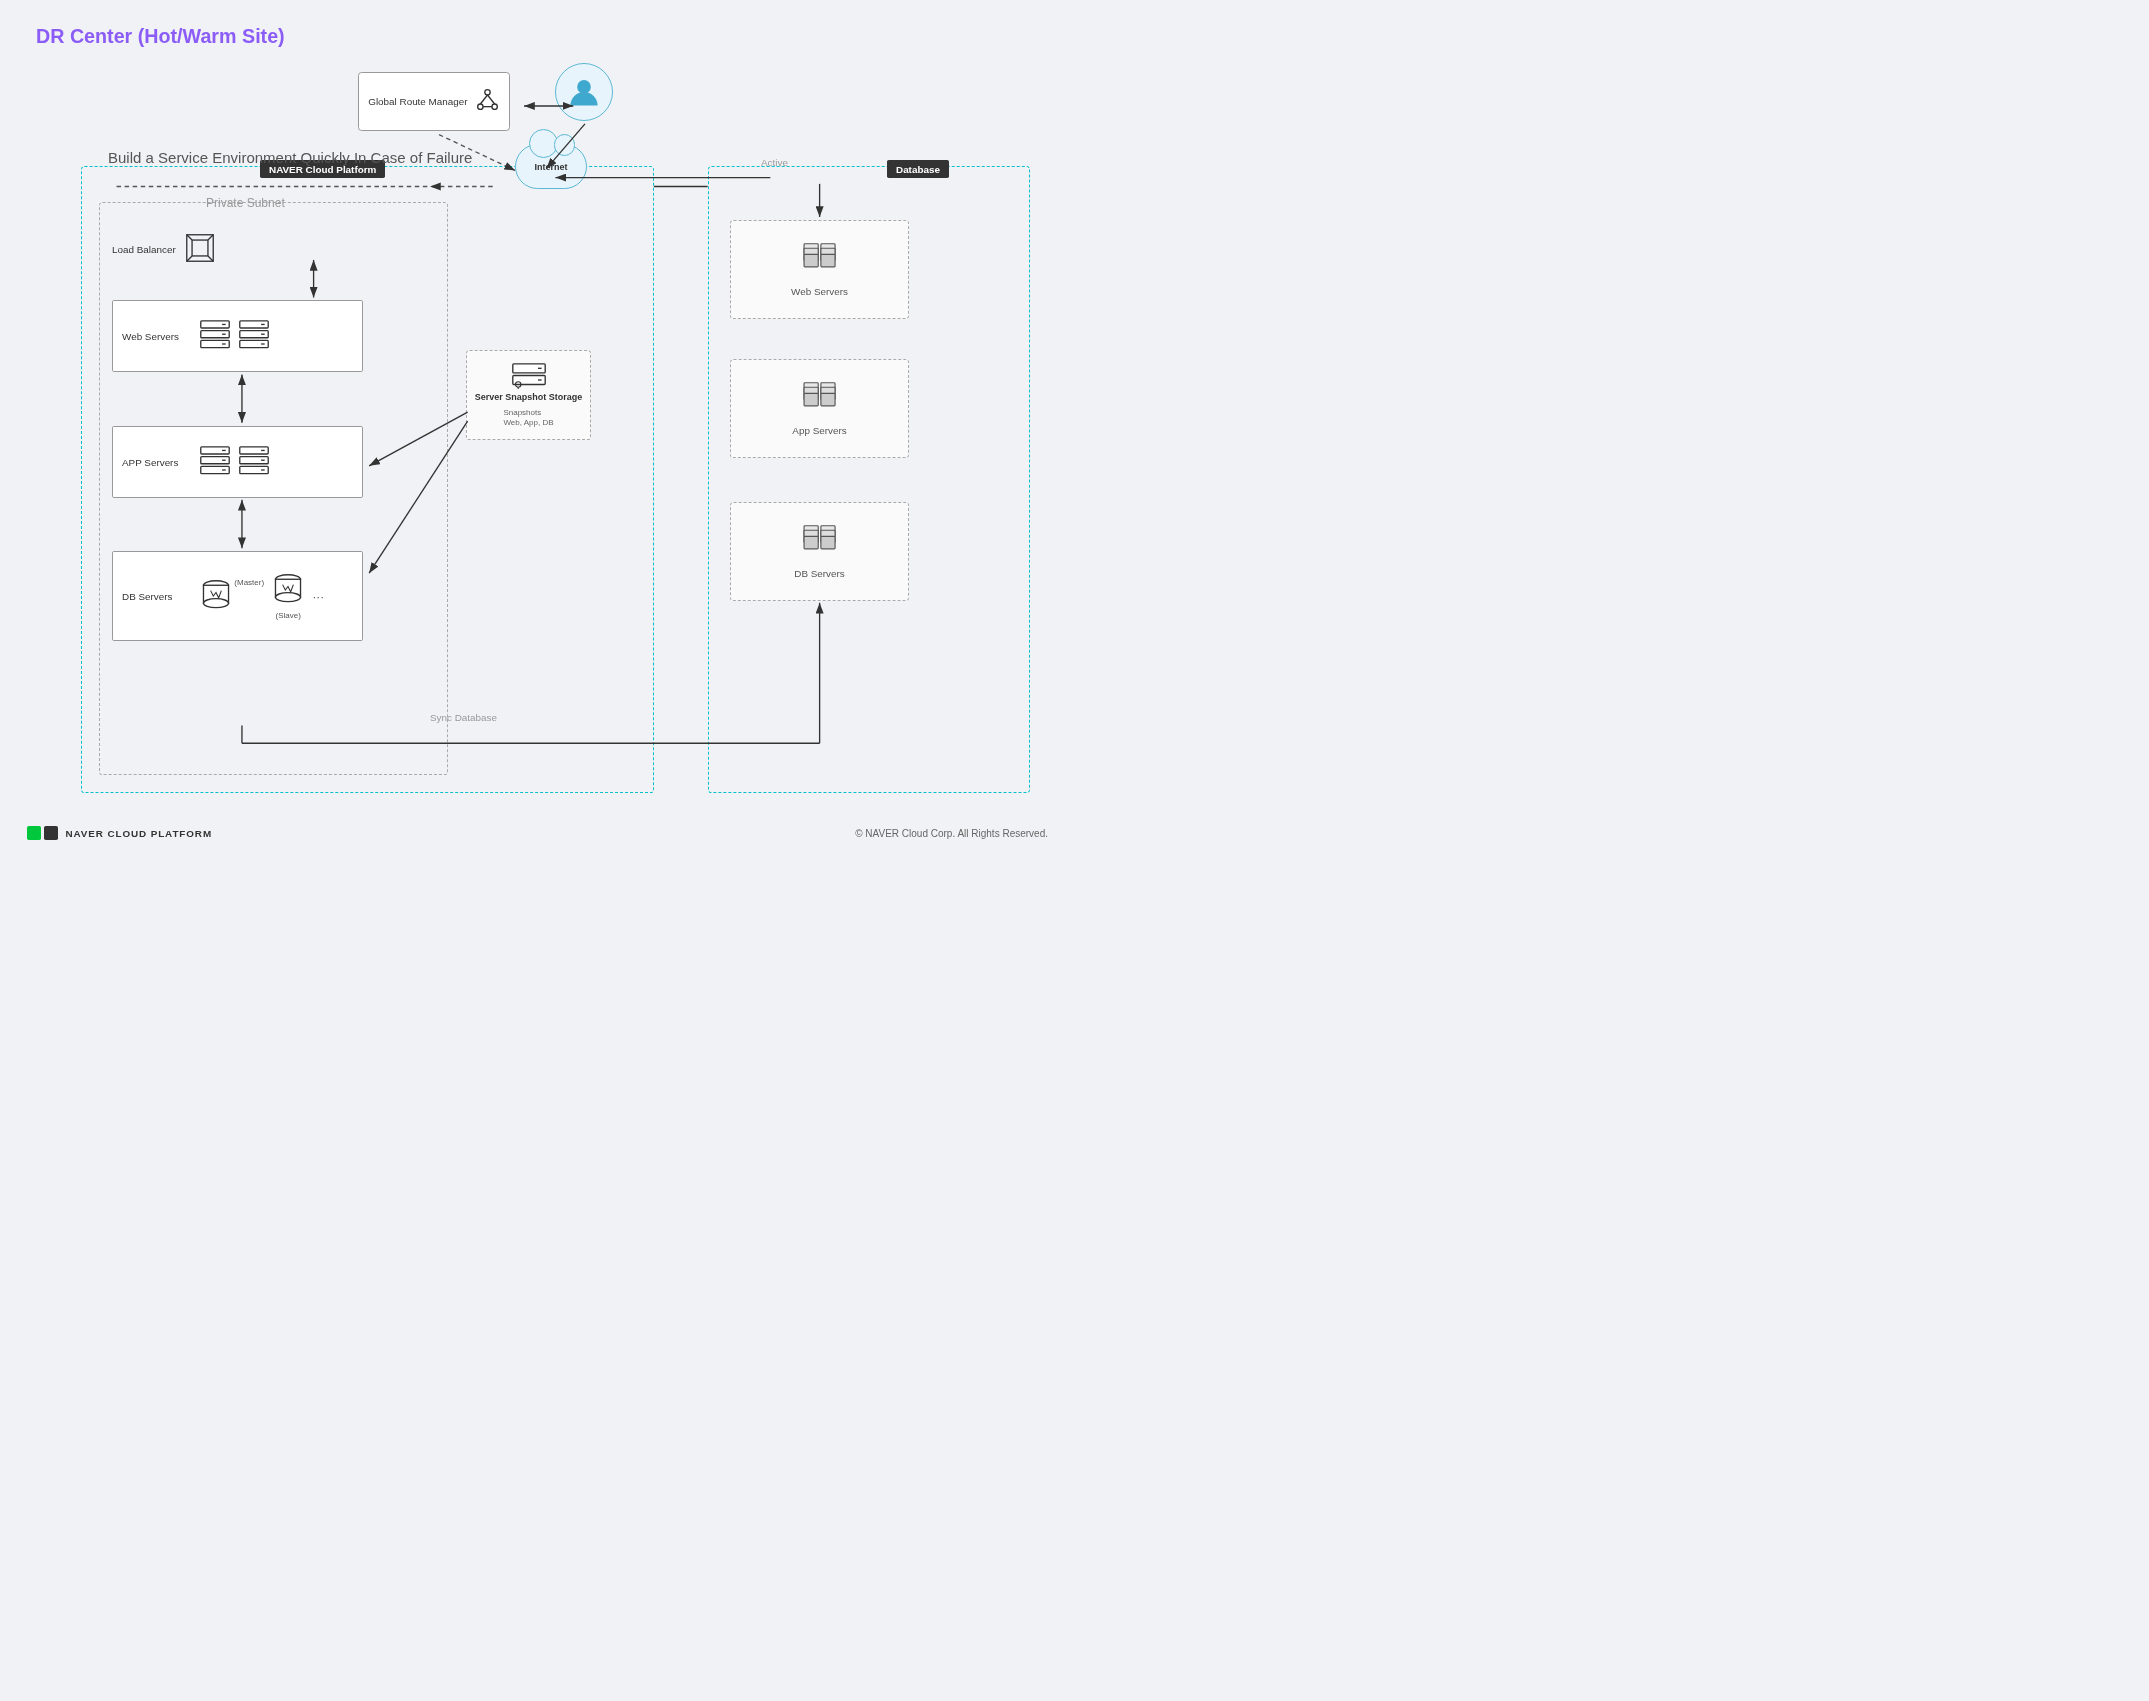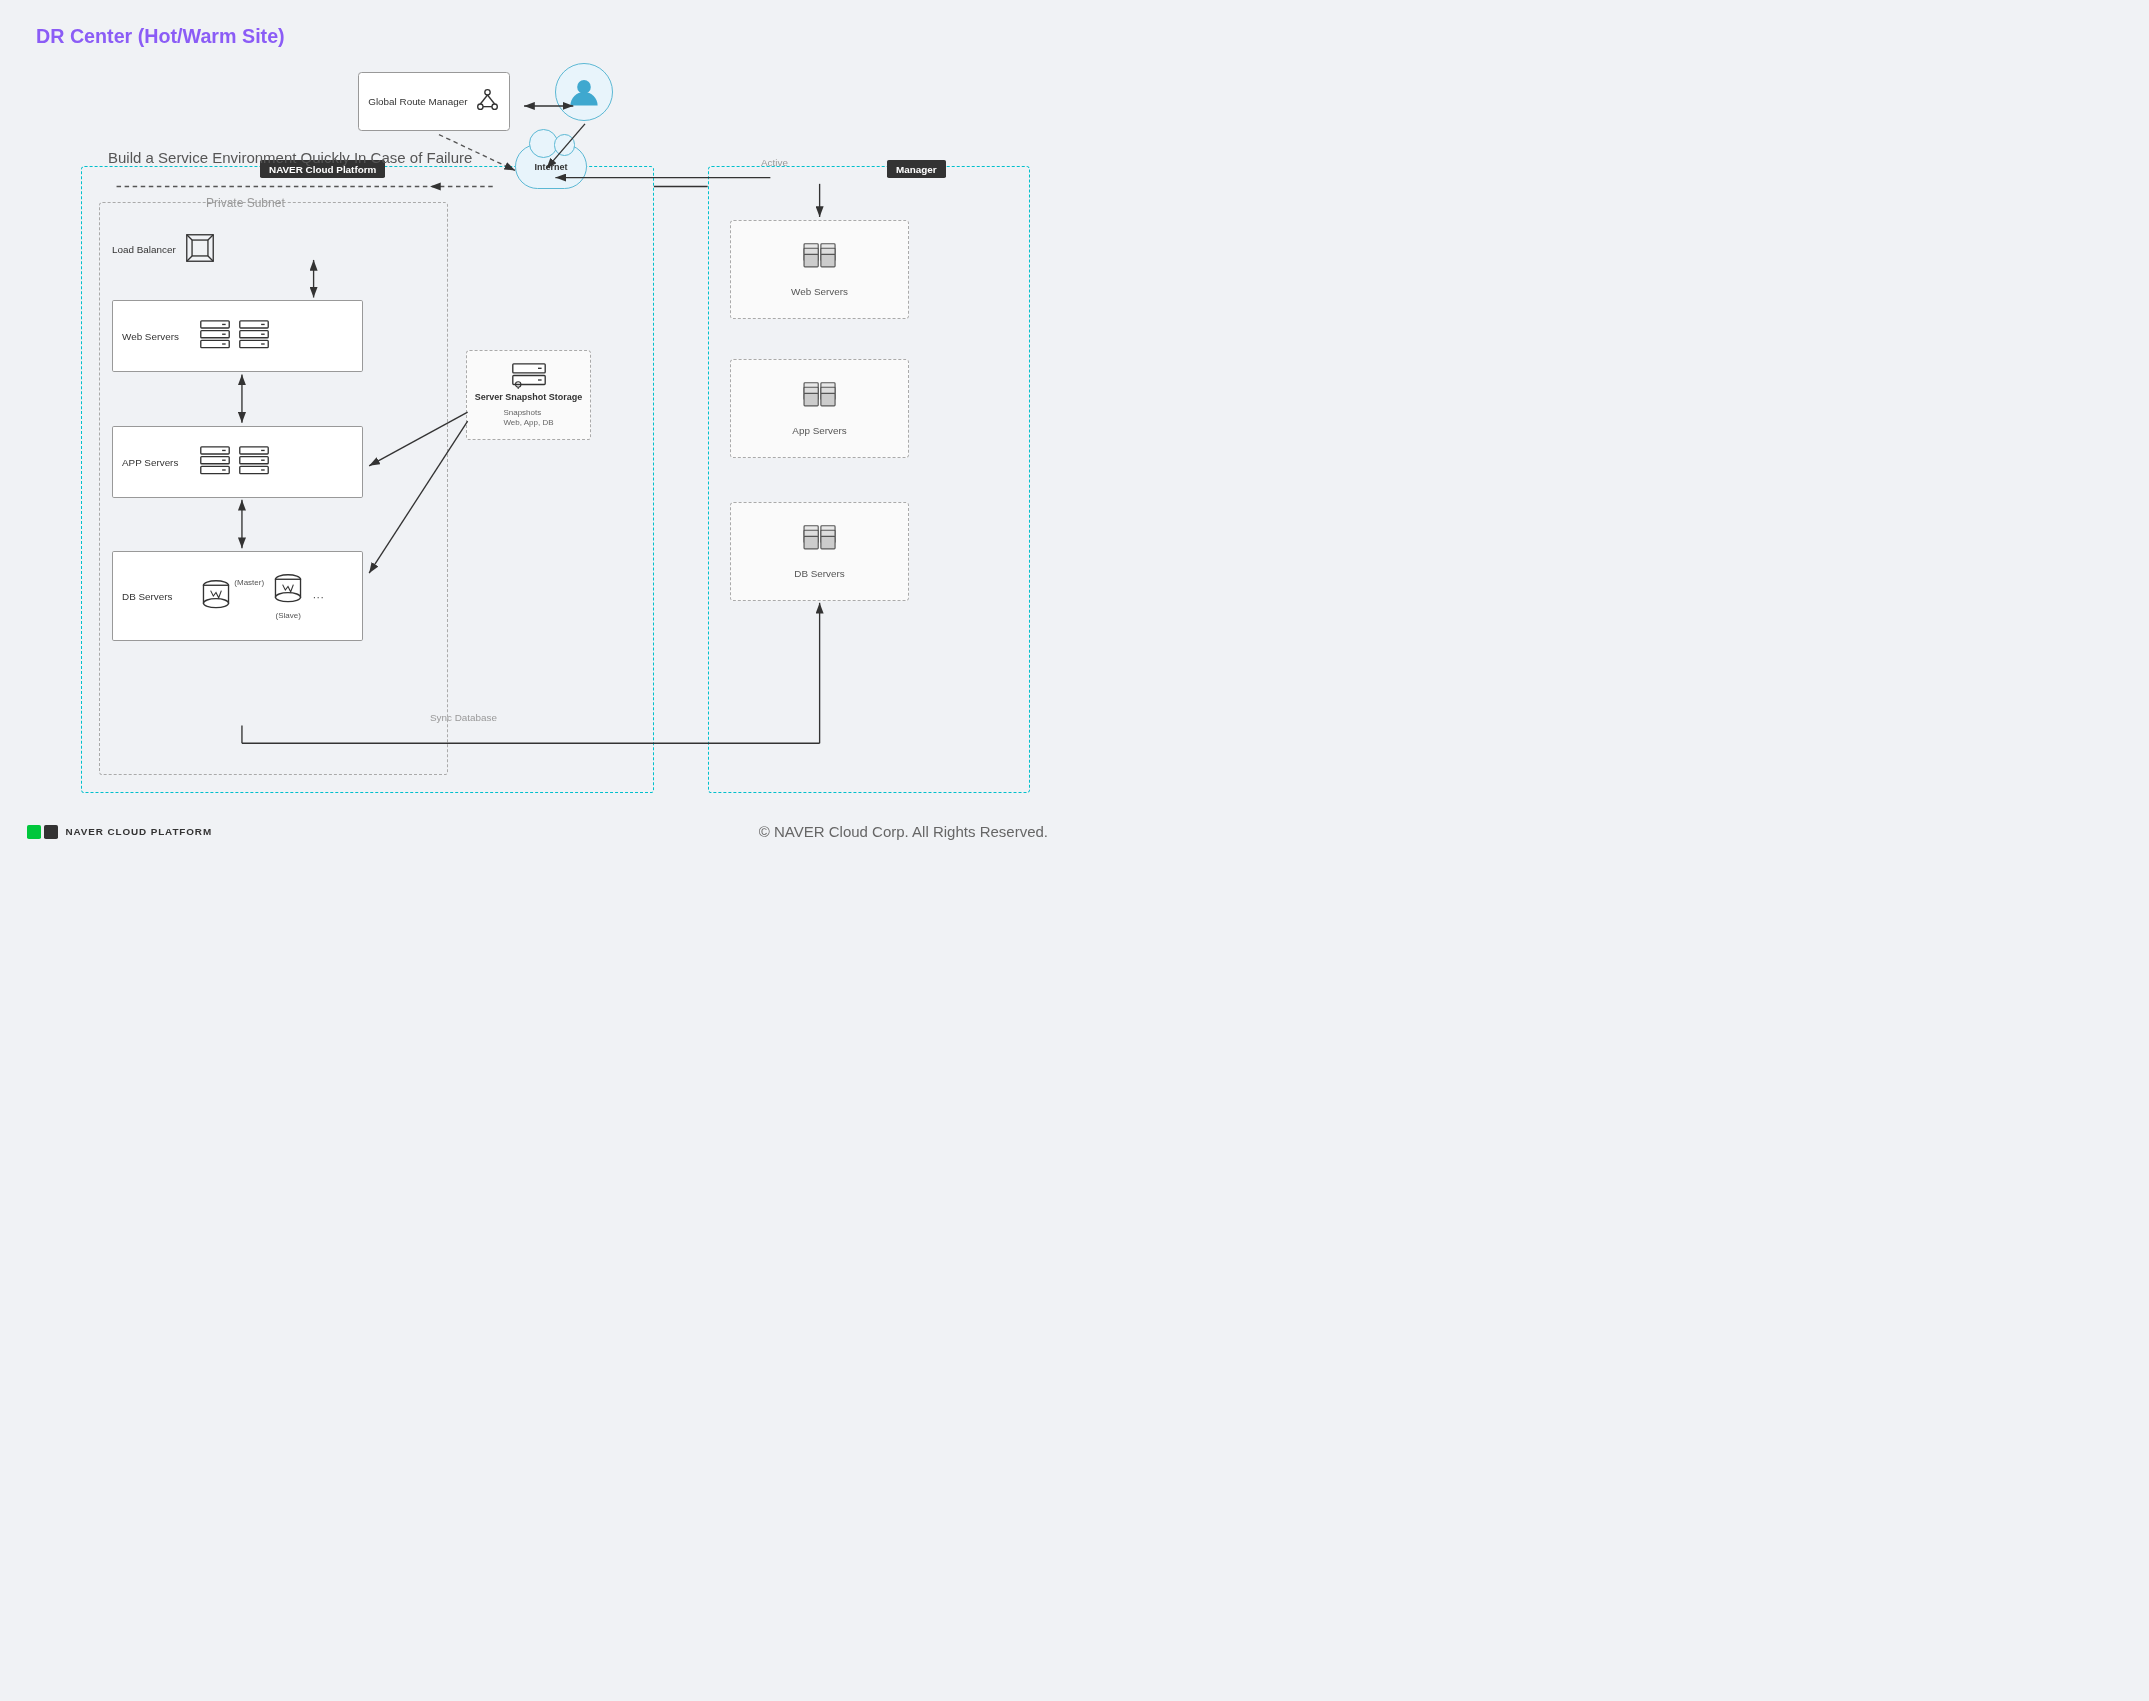--- a/index.html
+++ b/index.html
@@ -304,21 +304,21 @@
       right: 27px;
       display: flex;
       align-items: center;
       justify-content: space-between;
     }
     .footer-logo { display: flex; align-items: center; gap: 7.2px; }
     .footer-squares { display: flex; gap: 2.7px; }
     .sq-green { width: 14.3px; height: 14.3px; background: #00c73c; border-radius: 1.8px; }
     .sq-dark { width: 14.3px; height: 14.3px; background: #333; border-radius: 1.8px; }
     .footer-brand { font-size: 9.9px; font-weight: 800; color: #333; letter-spacing: 0.9px; }
-    .footer-copy { font-size: 15px; color: #666; }
+    .footer-copy { font-size: 10px; color: #666; }
     
     .active-label {
       position: absolute;
       top: 94px;
       left: 734px;
       font-size: 9.9px;
       color: #999;
     }
     .sync-label {
       position: absolute;
@@ -343,21 +343,21 @@
 <body>
 
 <span class="page-title">DR Center (Hot/Warm Site)</span>
 
 <div class="diagram">
 
   <div class="ncp-box"></div>
   <div class="ncp-label">NAVER Cloud Platform</div>
 
   <div class="customer-box"></div>
-  <div class="customer-label">Manager</div>
+  <div class="customer-label">Database</div>
 
   <div class="private-subnet-box"></div>
   <div class="private-subnet-label">Private Subnet</div>
 
   <div class="grm-box">
     <div class="grm-text">Global Route Manager</div>
     <div style="font-size:19.7px;">
       <svg width="25" height="25" viewBox="0 0 28 28" fill="none">
         <circle cx="14" cy="6" r="3" stroke="#333" stroke-width="1.5"></circle>
         <circle cx="6" cy="22" r="3" stroke="#333" stroke-width="1.5"></circle>

